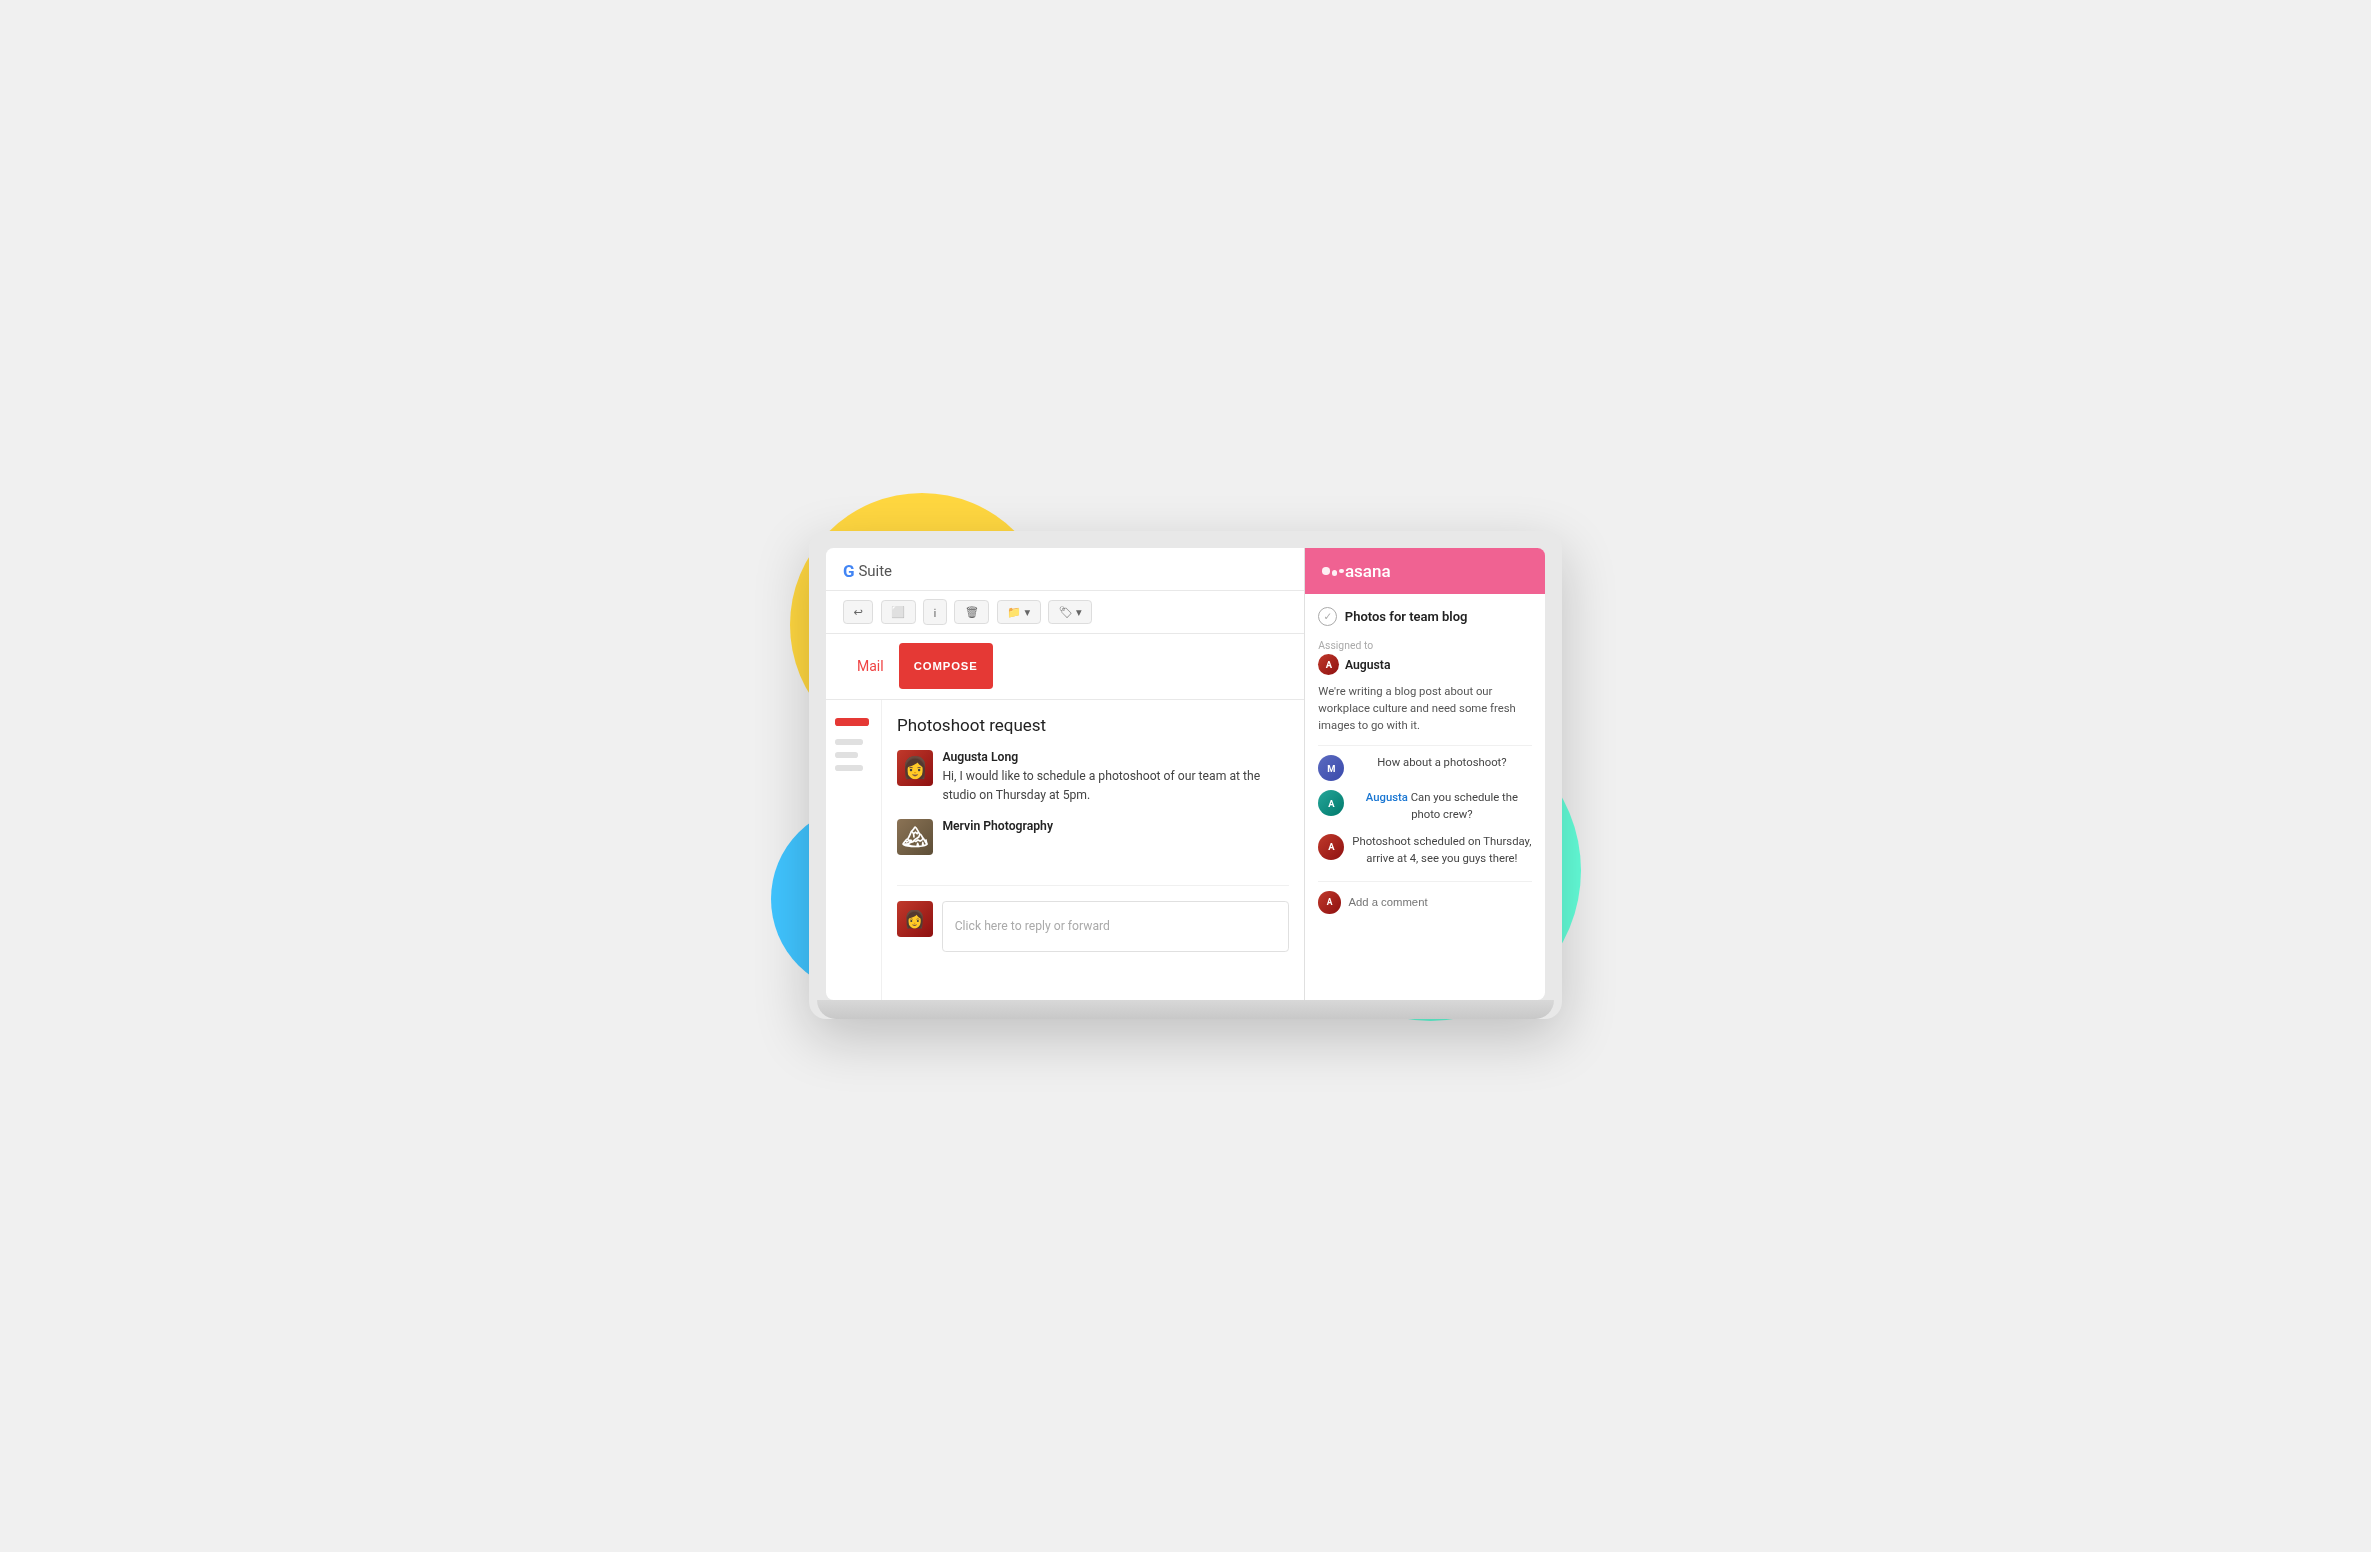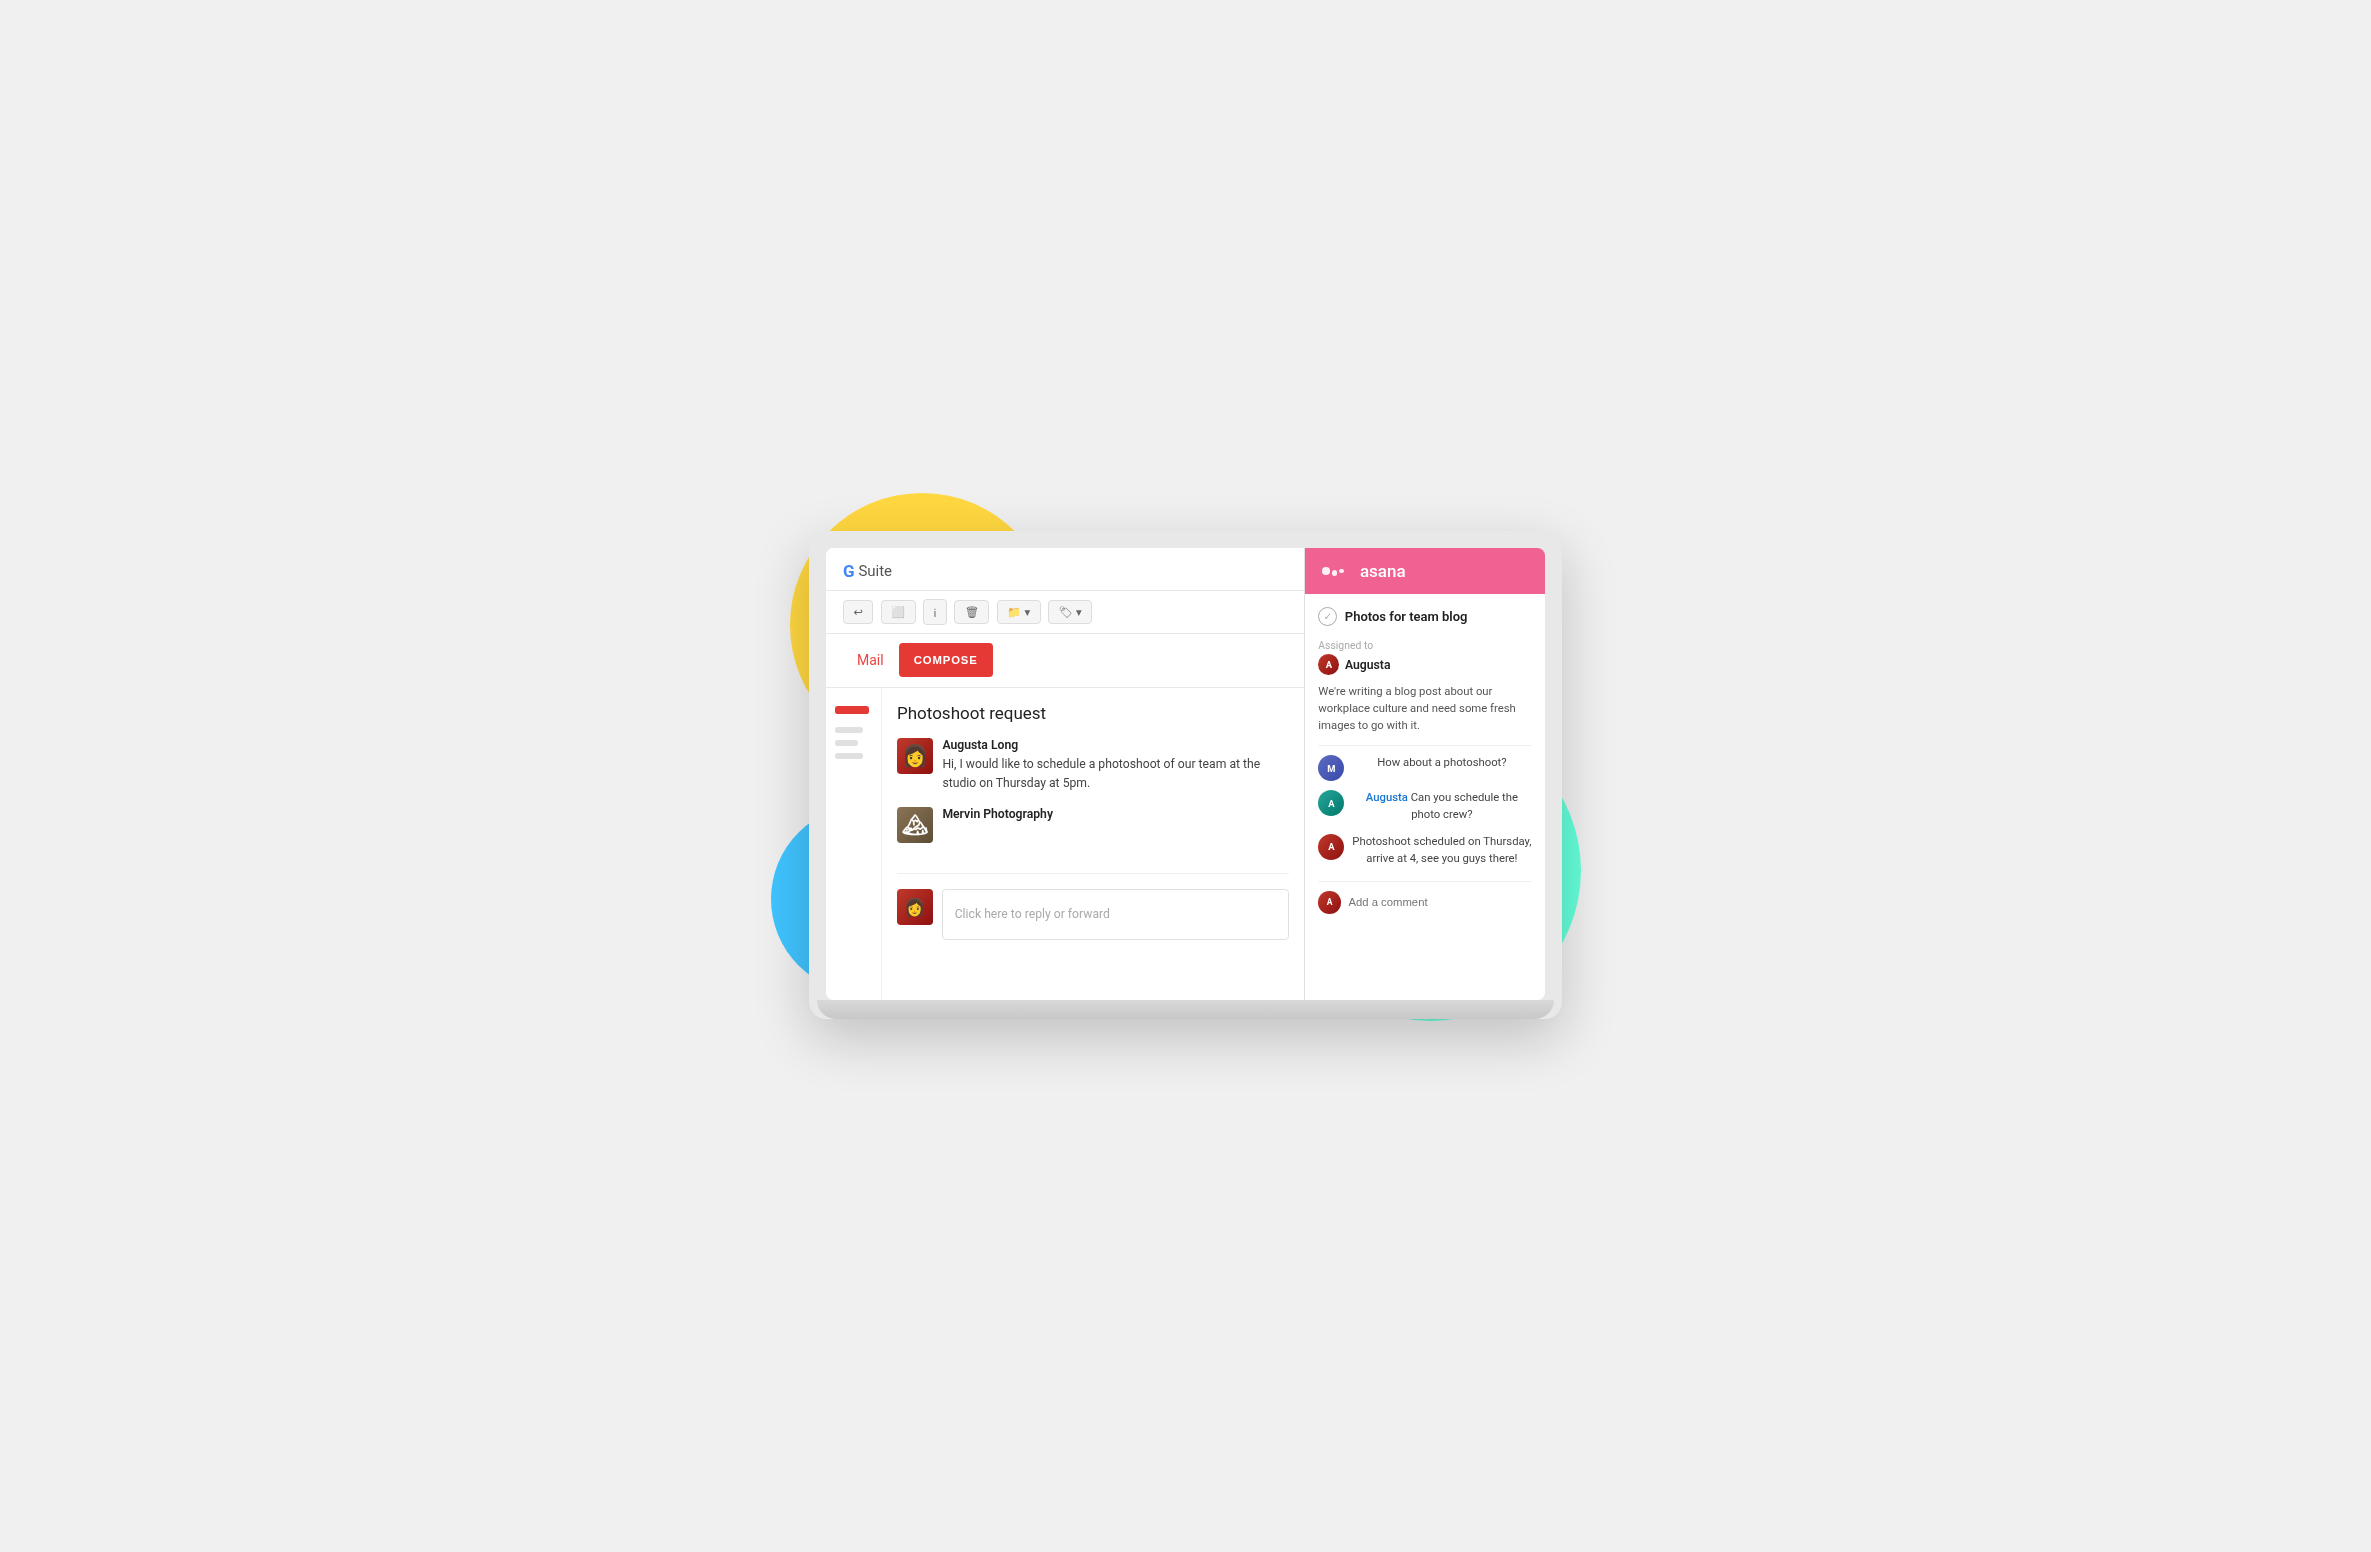--- a/index.html
+++ b/index.html
@@ -143,21 +143,21 @@
       color: #ef4444;
       font-weight: 400;
       margin-left: 14px;
     }
 
     .compose-btn {
       background: #E53935;
       color: white;
       border: none;
       border-radius: 3.8px;
-      padding: 11px 15px;
+      padding: 17px 15px;
       font-size: 11.3px;
       font-weight: 700;
       letter-spacing: 0.9px;
       cursor: pointer;
     }
 
     .gmail-body {
       display: flex;
       flex: 1;
       overflow: hidden;
@@ -276,21 +276,21 @@
       width: 245px;
       display: flex;
       flex-direction: column;
     }
 
     .asana-header {
       background: #F06292;
       padding: 13px 17px;
       display: flex;
       align-items: center;
-      gap: 16px;
+      gap: 1px;
     }
 
     .asana-logo-text {
       color: white;
       font-size: 17px;
       font-weight: 500;
       display: flex;
       align-items: center;
       gap: 5.6px;
     }

